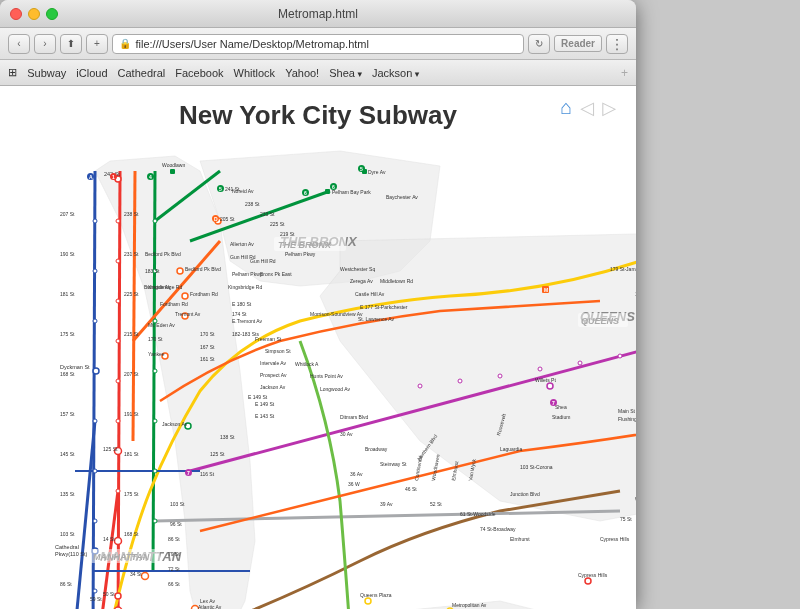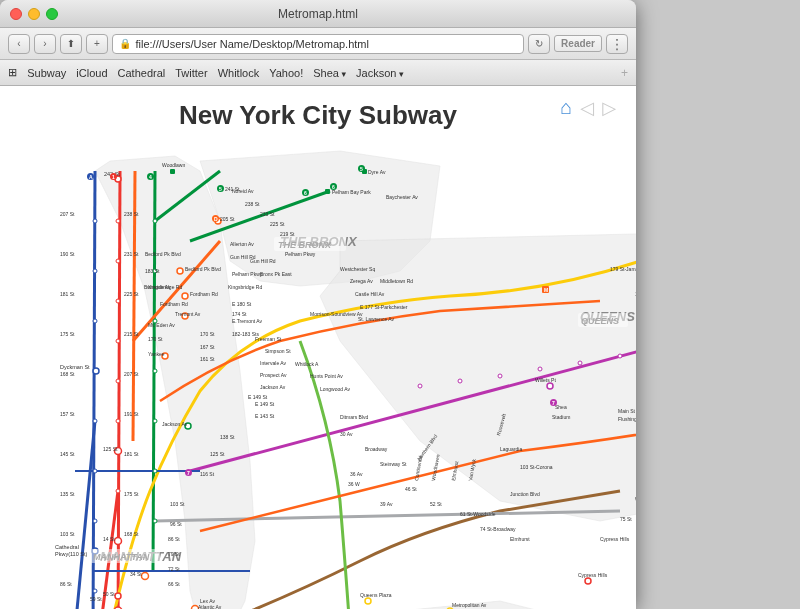--- a/index.html
+++ b/index.html
@@ -237,21 +237,21 @@
     <div class="nav-btn">↻</div>
     <div class="reader-btn">Reader</div>
     <div class="nav-btn" style="font-size:14px;">⋮</div>
   </div>
 
   <div class="toolbar">
     <span class="toolbar-item">⊞</span>
     <span class="toolbar-item">Subway</span>
     <span class="toolbar-item">iCloud</span>
     <span class="toolbar-item">Cathedral</span>
-    <span class="toolbar-item">Twitter</span>
+    <span class="toolbar-item">Facebook</span>
     <span class="toolbar-item">Whitlock</span>
     <span class="toolbar-item">Yahoo!</span>
     <span class="toolbar-item with-arrow">Shea</span>
     <span class="toolbar-item with-arrow">Jackson</span>
     <span style="margin-left:auto;font-size:12px;color:#aaa;">+</span>
   </div>
 
   <div class="content-area">
     <div class="page-content">
 

